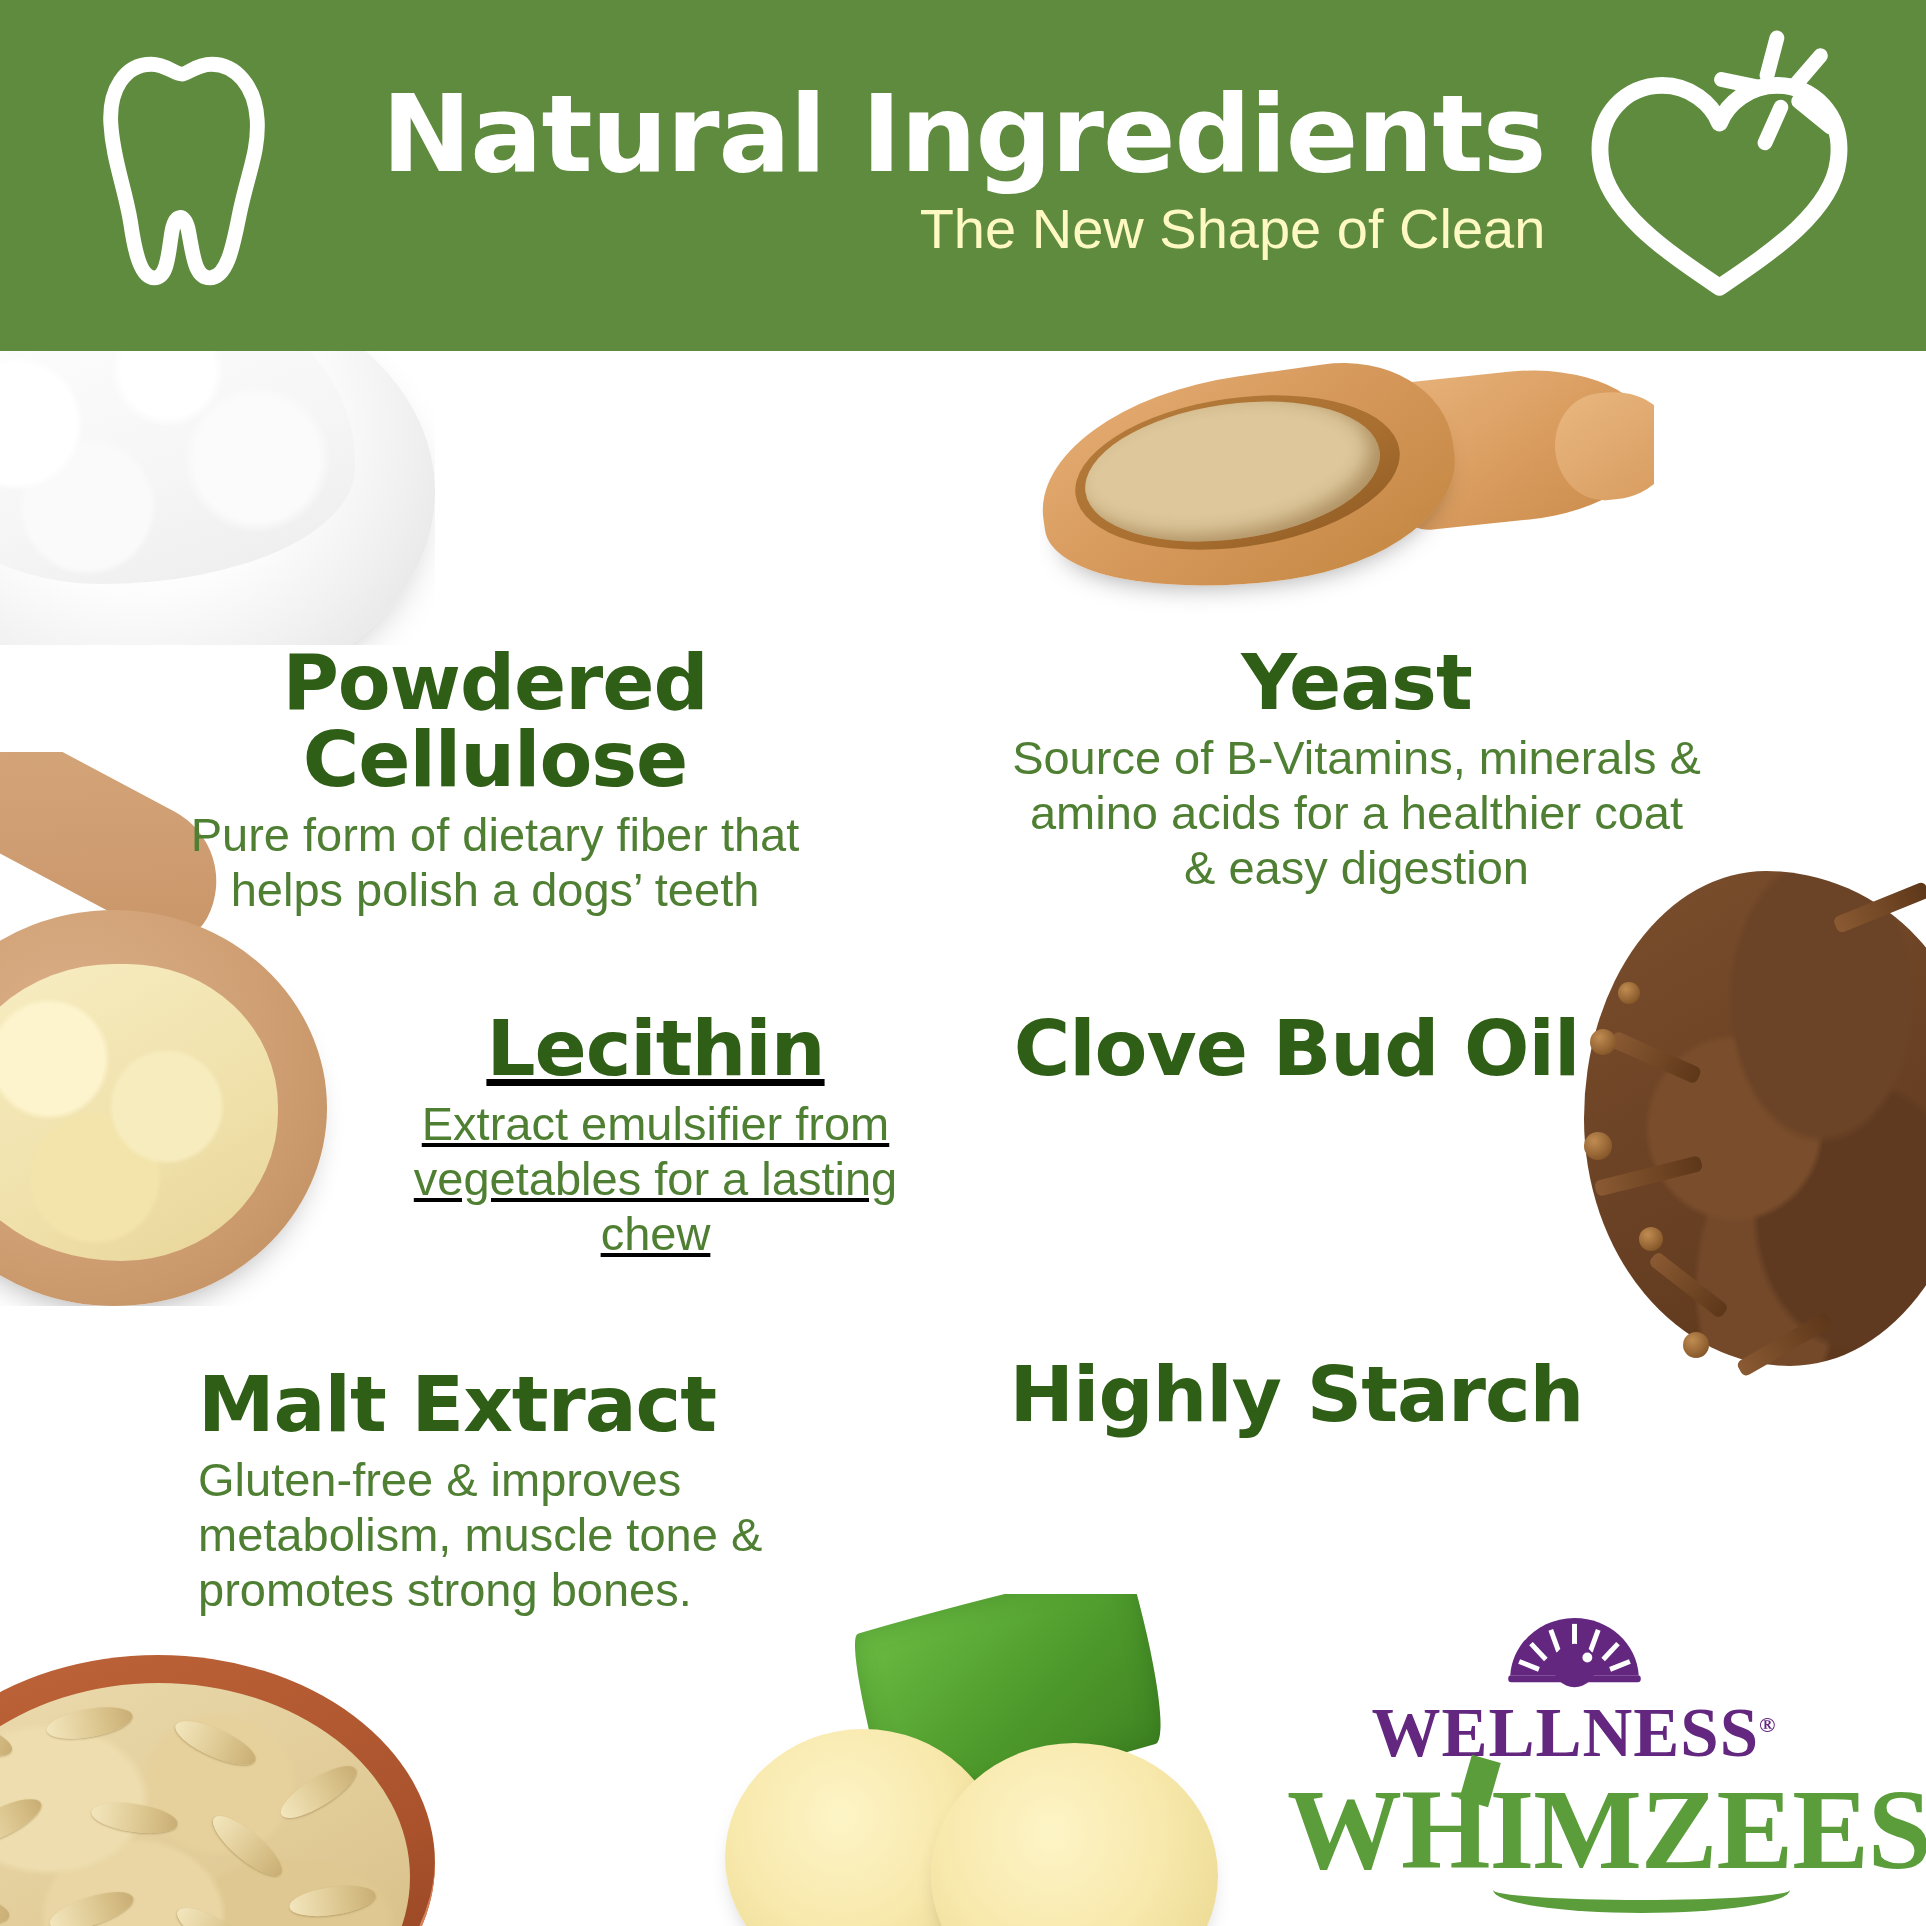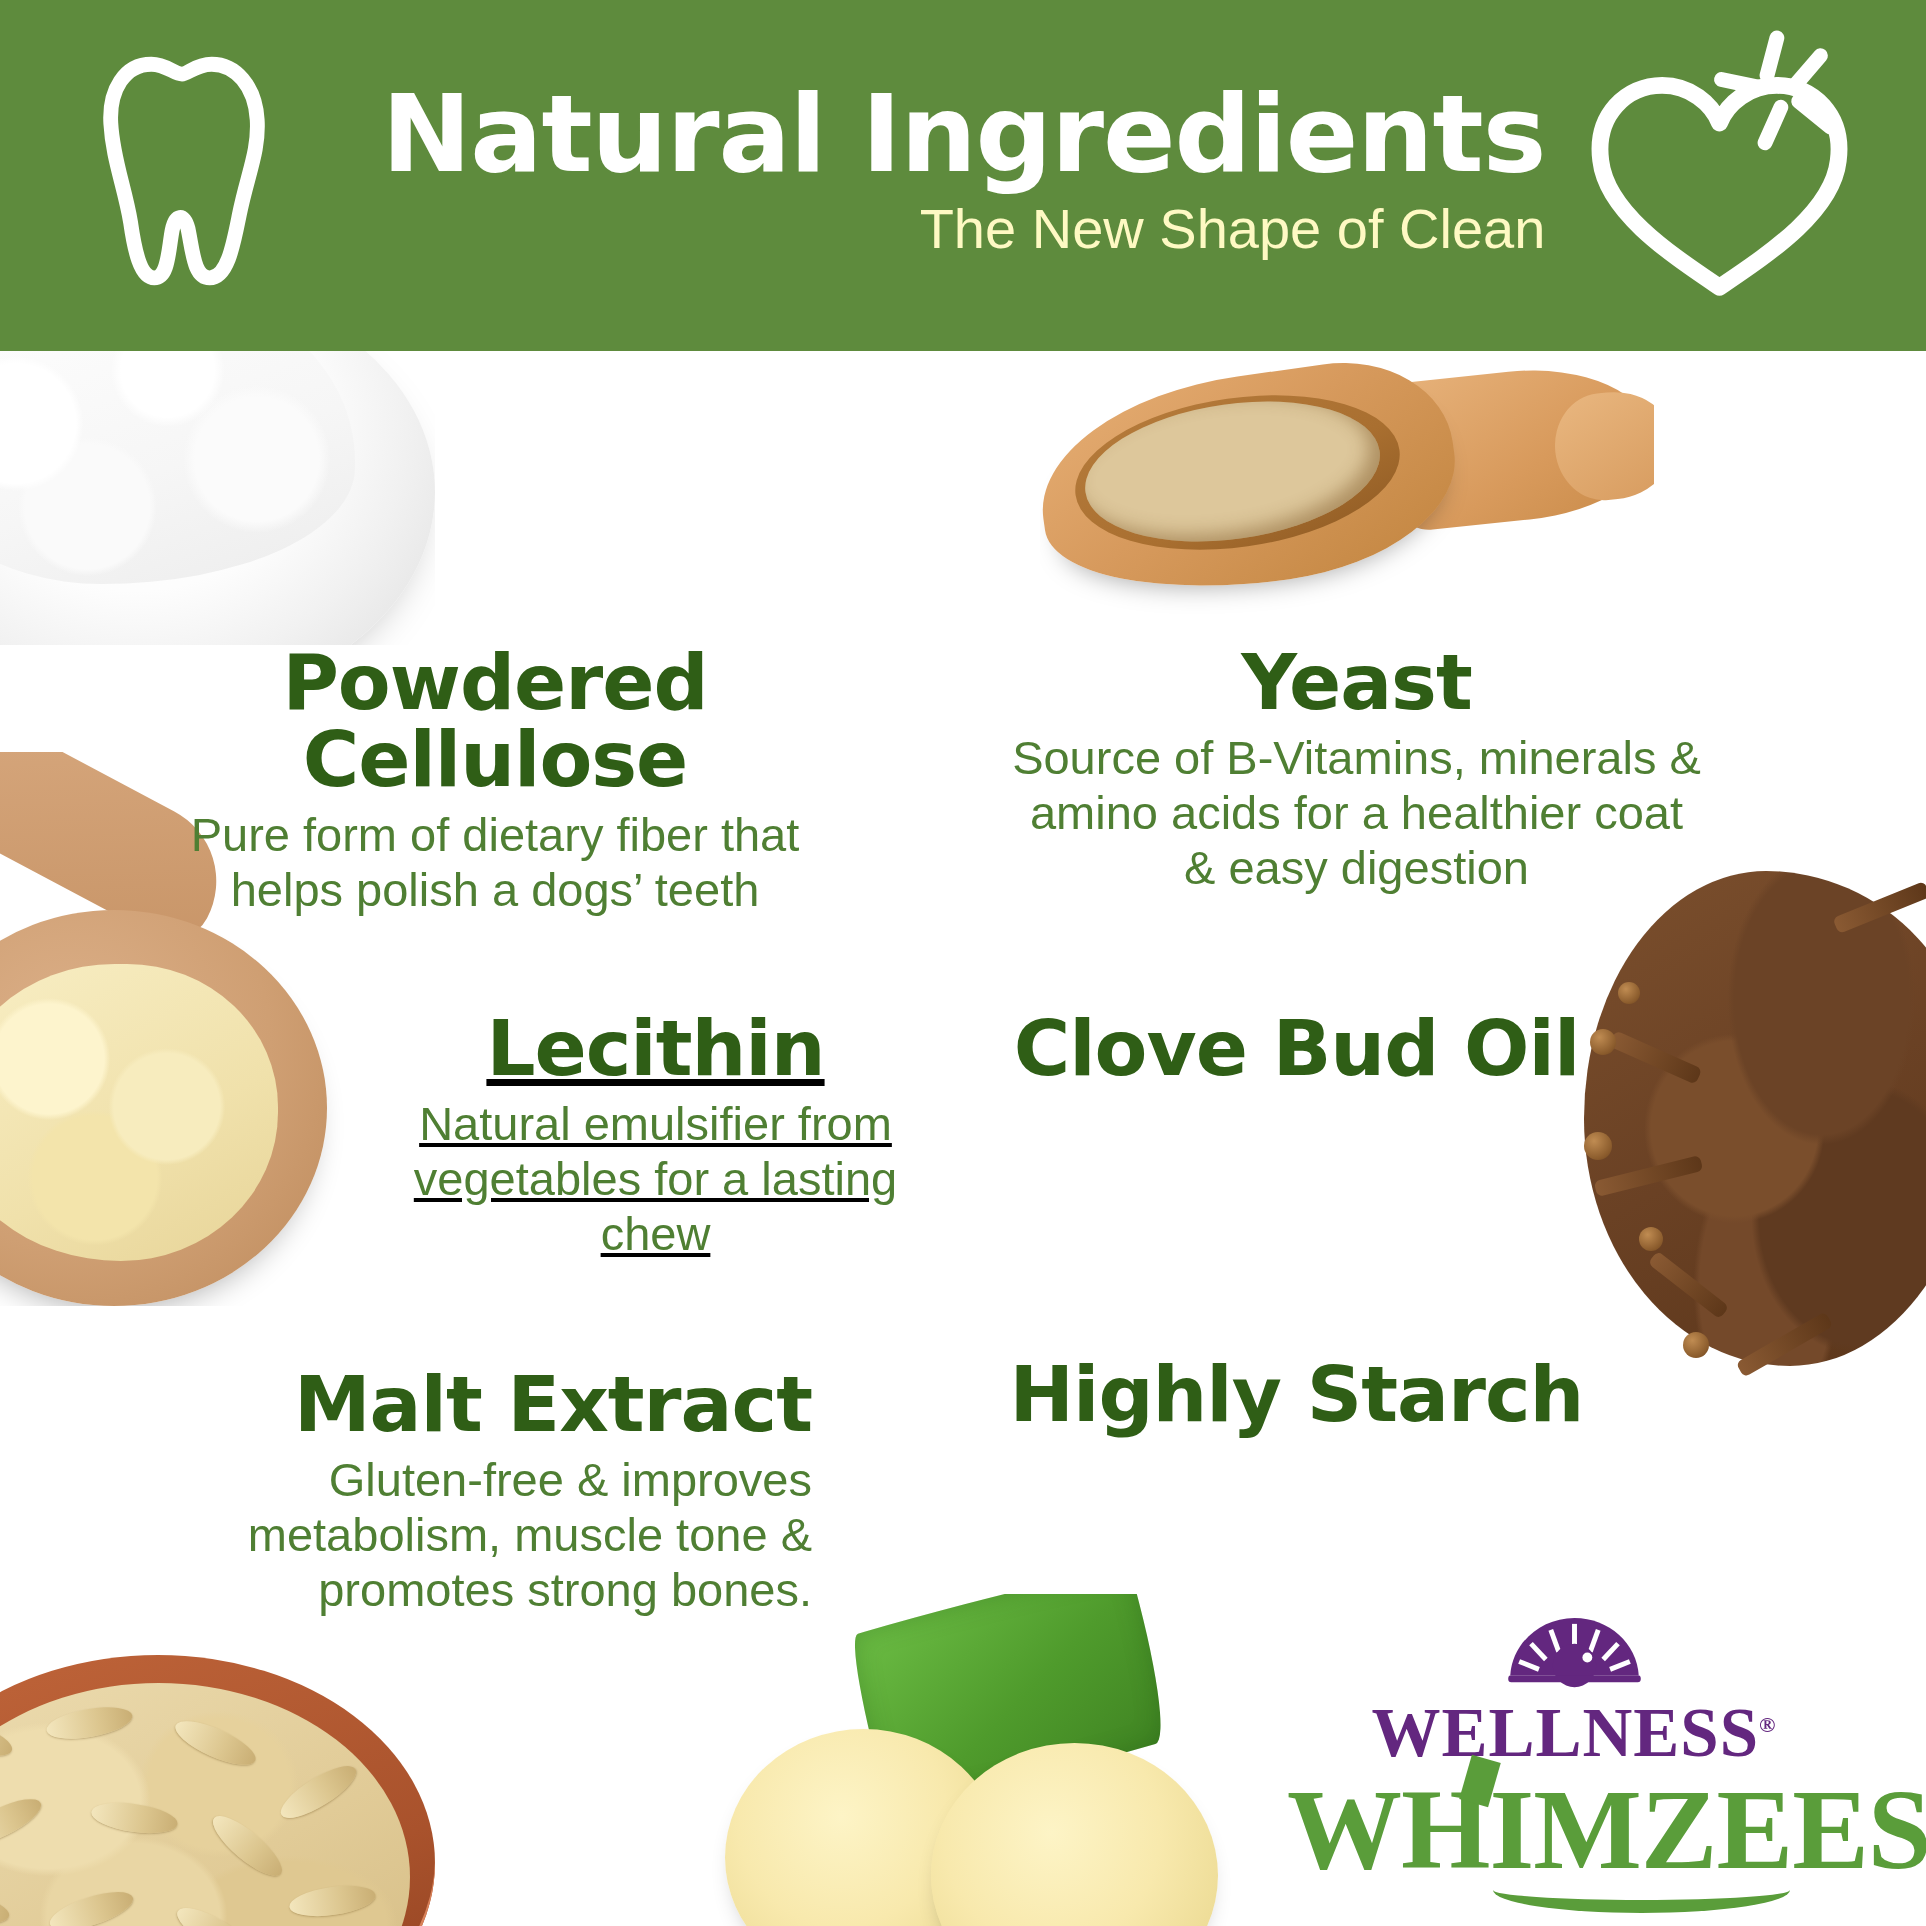--- a/index.html
+++ b/index.html
@@ -205,21 +205,21 @@
   .b-yeast .ing-desc  { font-size:47px; }
 
   .b-lecithin { left:408px; top:1010px; width:495px; text-align:center;text-decoration:underline; }
   .b-lecithin .ing-title { font-size:77px; }
   .b-lecithin .ing-desc  { font-size:47px; }
 
   .b-clove { left:960px; top:1010px; width:673px; text-align:center; }
   .b-clove .ing-title { font-size:77px; }
   .b-clove .ing-desc  { font-size:47px; }
 
-  .b-malt { left:198px; top:1366px; width:614px; text-align:right; }
+  .b-malt { left:198px; top:1366px; width:614px; text-align:left; }
   .b-malt .ing-title { font-size:77px; }
   .b-malt .ing-desc  { font-size:47px; }
 
   .b-potato { left:950px; top:1356px; width:693px; text-align:center; }
   .b-potato .ing-title { font-size:77px; }
   .b-potato .ing-desc  { font-size:47px; }
 
   
   .logo { position:absolute; left:1287px; top:1614px; width:574px; text-align:center; }
   .logo-sun { display:block; margin:0 auto 2px; }
@@ -337,21 +337,21 @@
   <div class="ing-desc">Pure form of dietary fiber that helps polish a dogs’ teeth</div>
 </div>
 
 <div class="txt-block b-yeast">
   <div class="ing-title">Yeast</div>
   <div class="ing-desc">Source of B-Vitamins, minerals &amp; amino acids for a healthier coat &amp; easy digestion</div>
 </div>
 
 <div class="txt-block b-lecithin">
   <div class="ing-title">Lecithin</div>
-  <div class="ing-desc">Natural emulsifier from vegetables for a lasting chew</div>
+  <div class="ing-desc">Extract emulsifier from vegetables for a lasting chew</div>
 </div>
 
 <div class="txt-block b-clove">
   <div class="ing-title">Clove Bud Oil</div>
 </div>
 
 <div class="txt-block b-malt">
   <div class="ing-title">Malt Extract</div>
   <div class="ing-desc">Gluten-free &amp; improves metabolism, muscle tone &amp; promotes strong bones.</div>
 </div>

